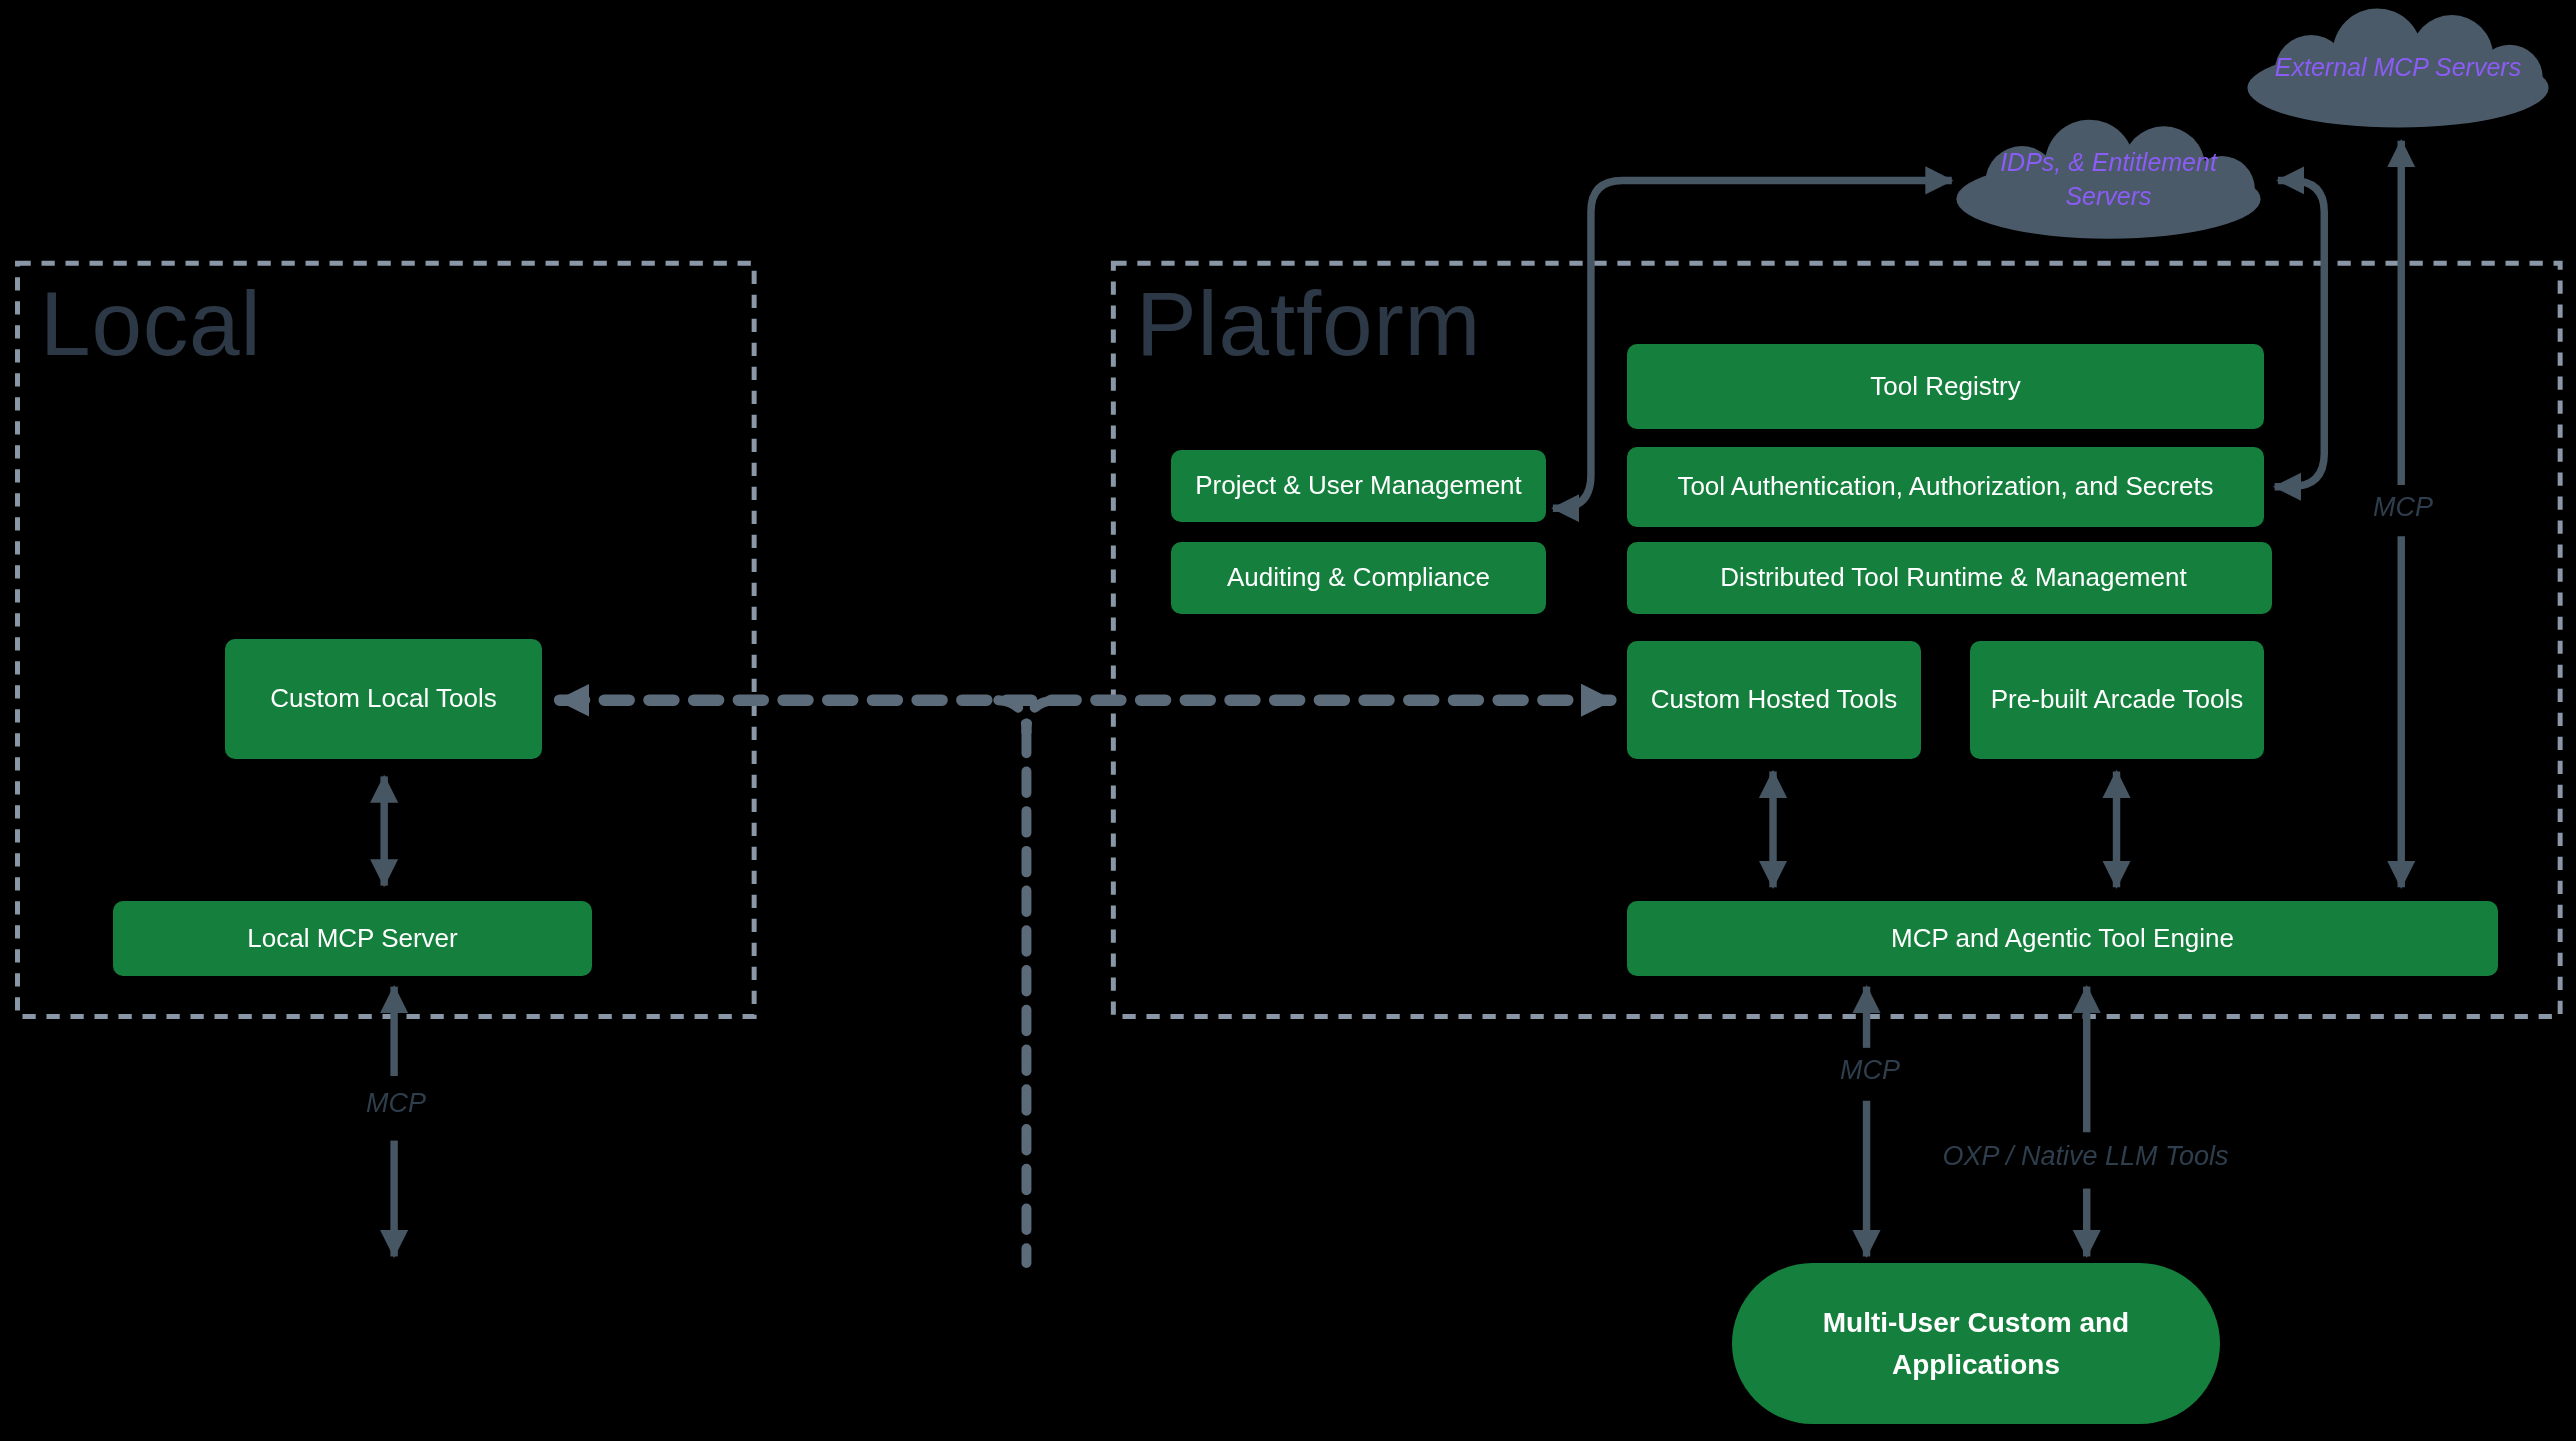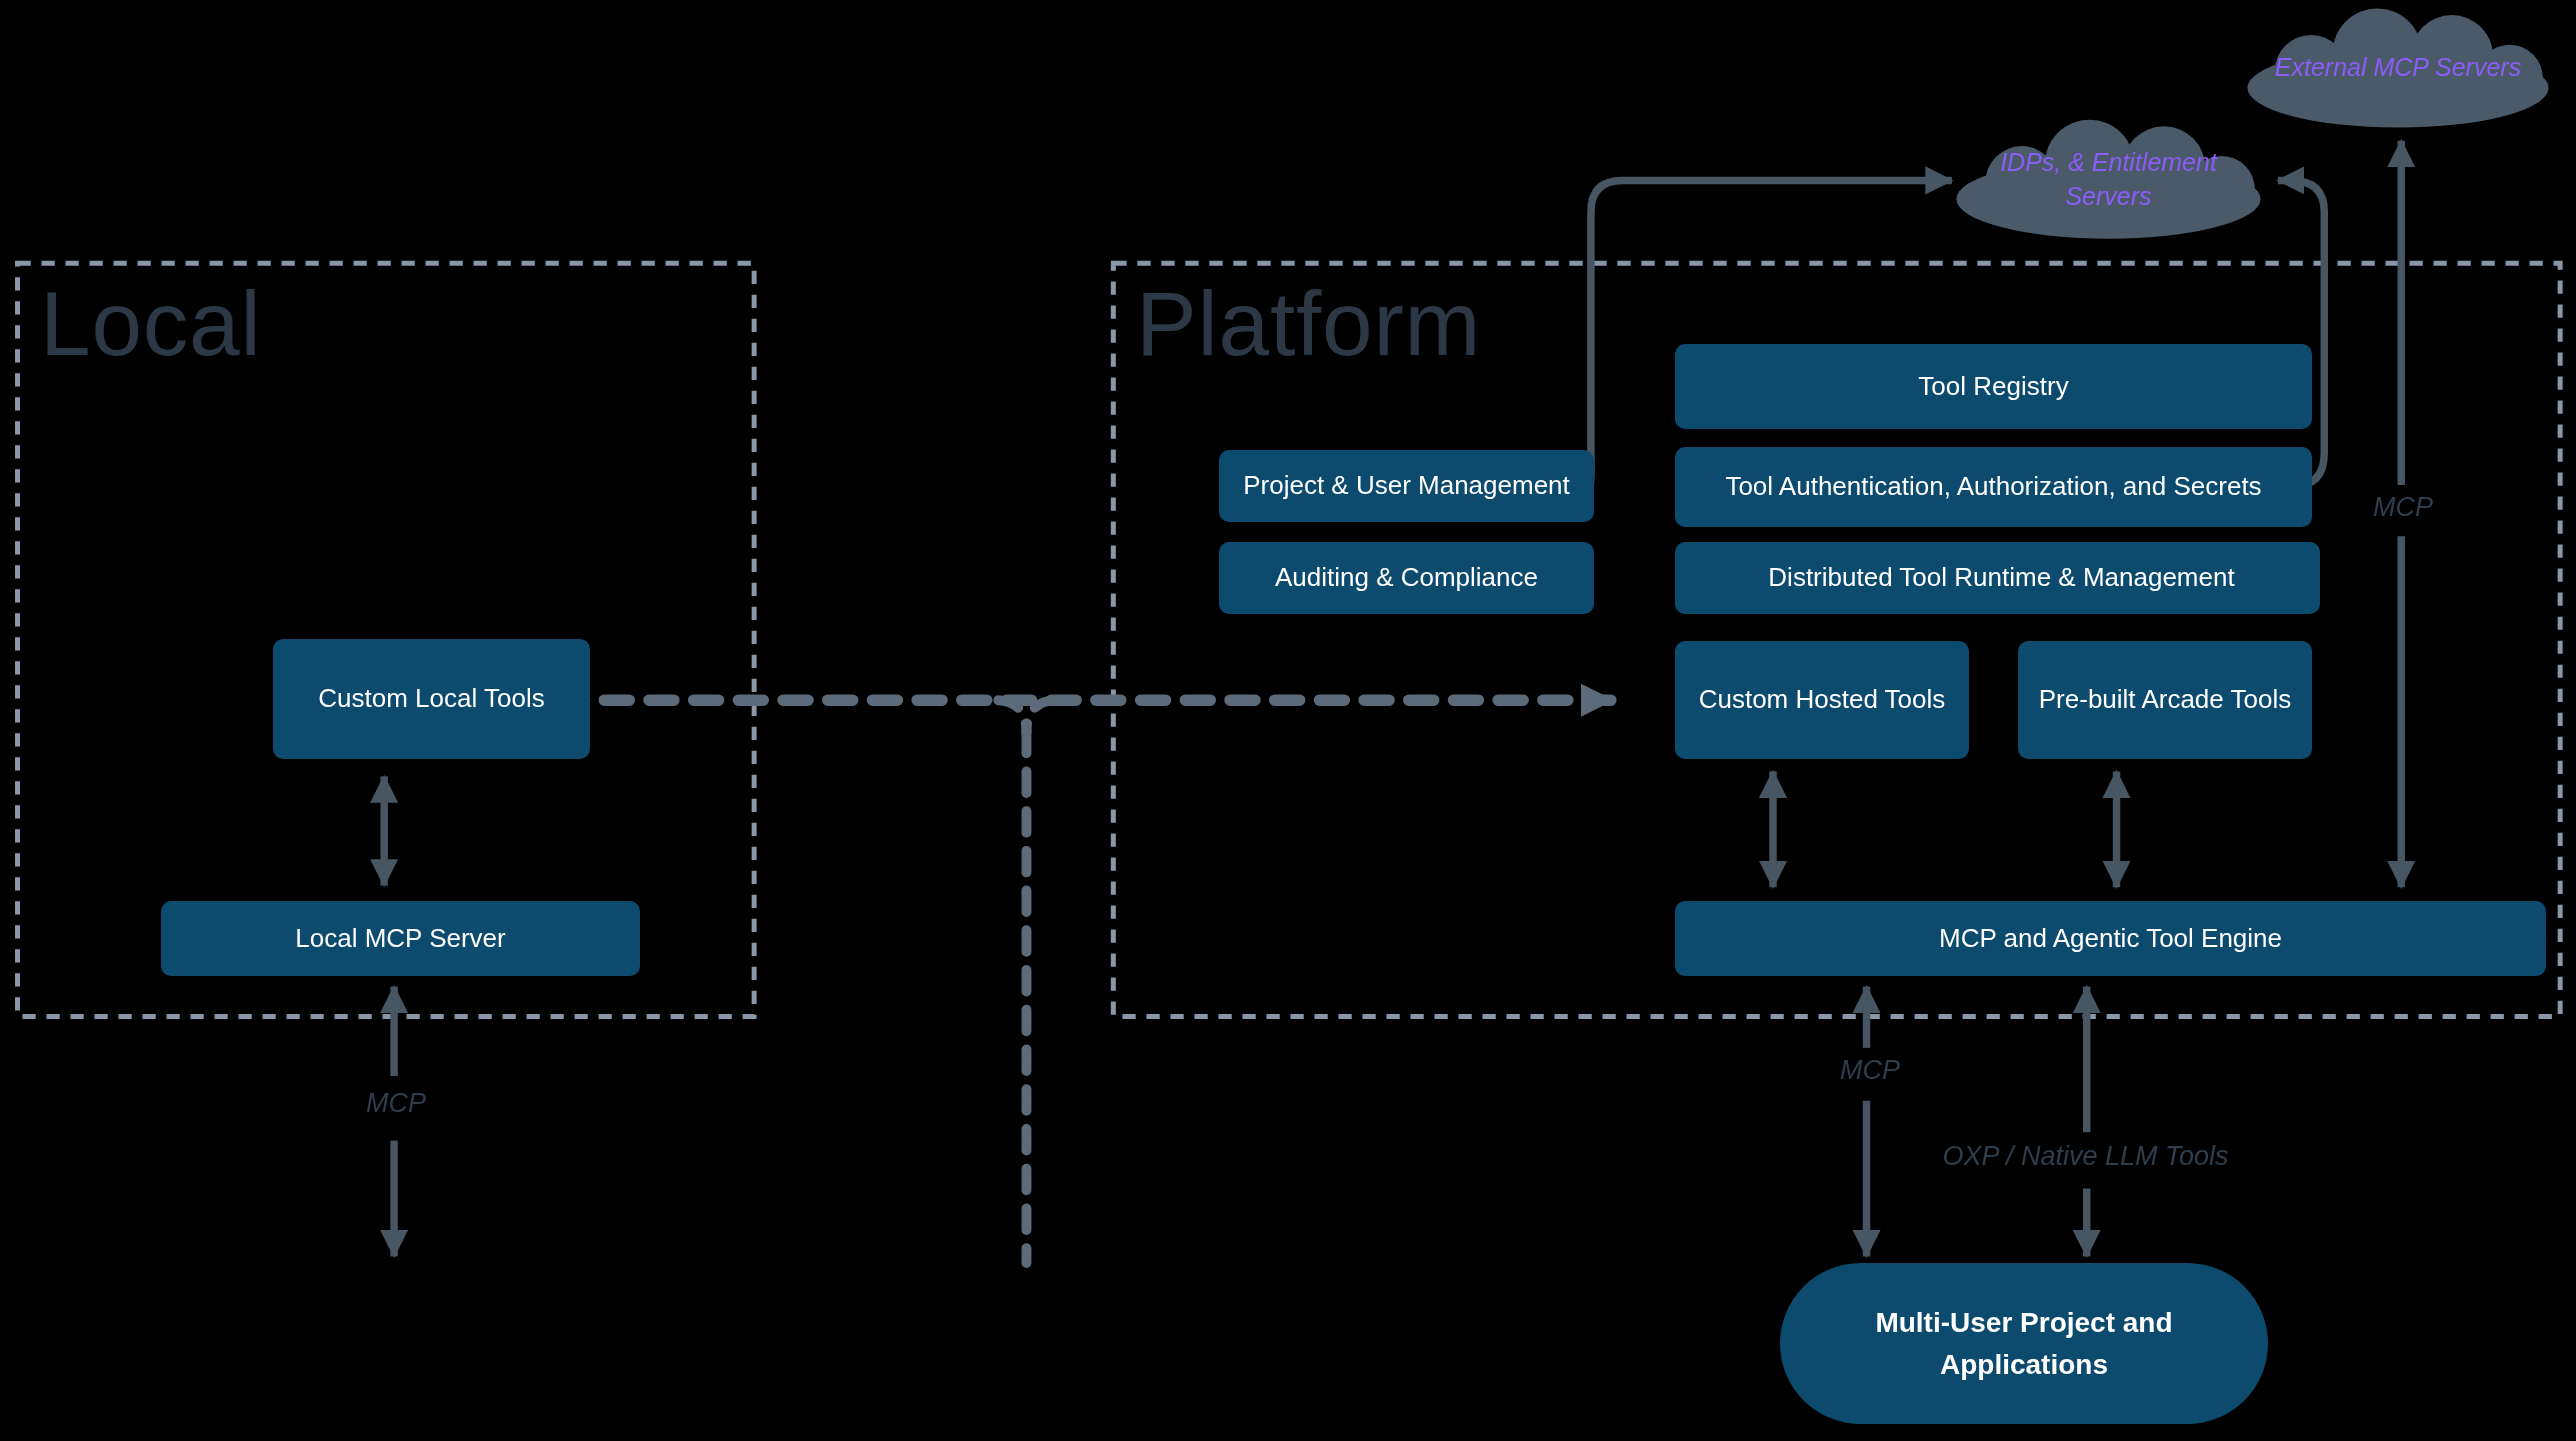--- a/index.html
+++ b/index.html
@@ -1,21 +1,21 @@
 <!DOCTYPE html>
 <html style="font-size:13.2px"><head>
 <meta charset="utf-8">
 <style>
   html,body{margin:0;padding:0;background:#000;}
   .canvas{position:relative;width:2576px;height:1441px;background:#000;overflow:hidden;
           font-family:"Liberation Sans", sans-serif;}
   .overlay{position:absolute;left:0;top:0;width:2576px;height:1441px;}
   .region-title{position:absolute;font-size:91px;font-weight:500;letter-spacing:0.8px;color:#2c3845;line-height:1;}
   .node{position:absolute;display:flex;align-items:center;justify-content:center;text-align:right;
-        background:#0c4a6e;color:#fff;border-radius:10px;font-size:26px;line-height:1.3;margin-left:48px;}
+        background:#15803d;color:#fff;border-radius:10px;font-size:26px;line-height:1.3;}
   .stadium{border-radius:79px;font-weight:700;font-size:28px;line-height:1.5;flex-direction:column;}
   .rect-big{border-radius:6.6px;font-weight:700;font-size:28px;}
   .cloud{position:absolute;}
   .cloud svg{position:absolute;left:0;top:0;}
   .cloud .cloud-text{position:absolute;left:0;top:0;width:100%;height:100%;display:flex;flex-direction:column;
         align-items:center;justify-content:center;color:#8b5cf6;font-size:25px;font-style:italic;line-height:1.35;}
   .edge-label{position:absolute;font-size:27px;font-style:italic;color:#2f3e4c;text-align:center;font-weight:500;}
 </style>
 </head>
 <body>
@@ -119,21 +119,21 @@
   </div>
 
   <div class="node" style="left:225px;top:639px;width:317px;height:120px;">
     <span>Custom Local Tools</span>
   </div>
   <div class="node" style="left:113px;top:901px;width:479px;height:75px;">
     <span>Local MCP Server</span>
   </div>
 
   <div class="node stadium" style="left:1732px;top:1263px;width:488px;height:161px;border-radius:81px;">
-    <span>Multi-User Project and</span>
+    <span>Multi-User Custom and</span>
     <span>Applications</span>
   </div>
 
   <div class="edge-label" style="left:338px;top:1088px;width:116px;">MCP</div>
   <div class="edge-label" style="left:2345px;top:492px;width:116px;">MCP</div>
   <div class="edge-label" style="left:1812px;top:1055px;width:116px;">MCP</div>
   <div class="edge-label" style="left:1920px;top:1141px;width:331px;">OXP / Native LLM Tools</div>
 
 </div>
 

